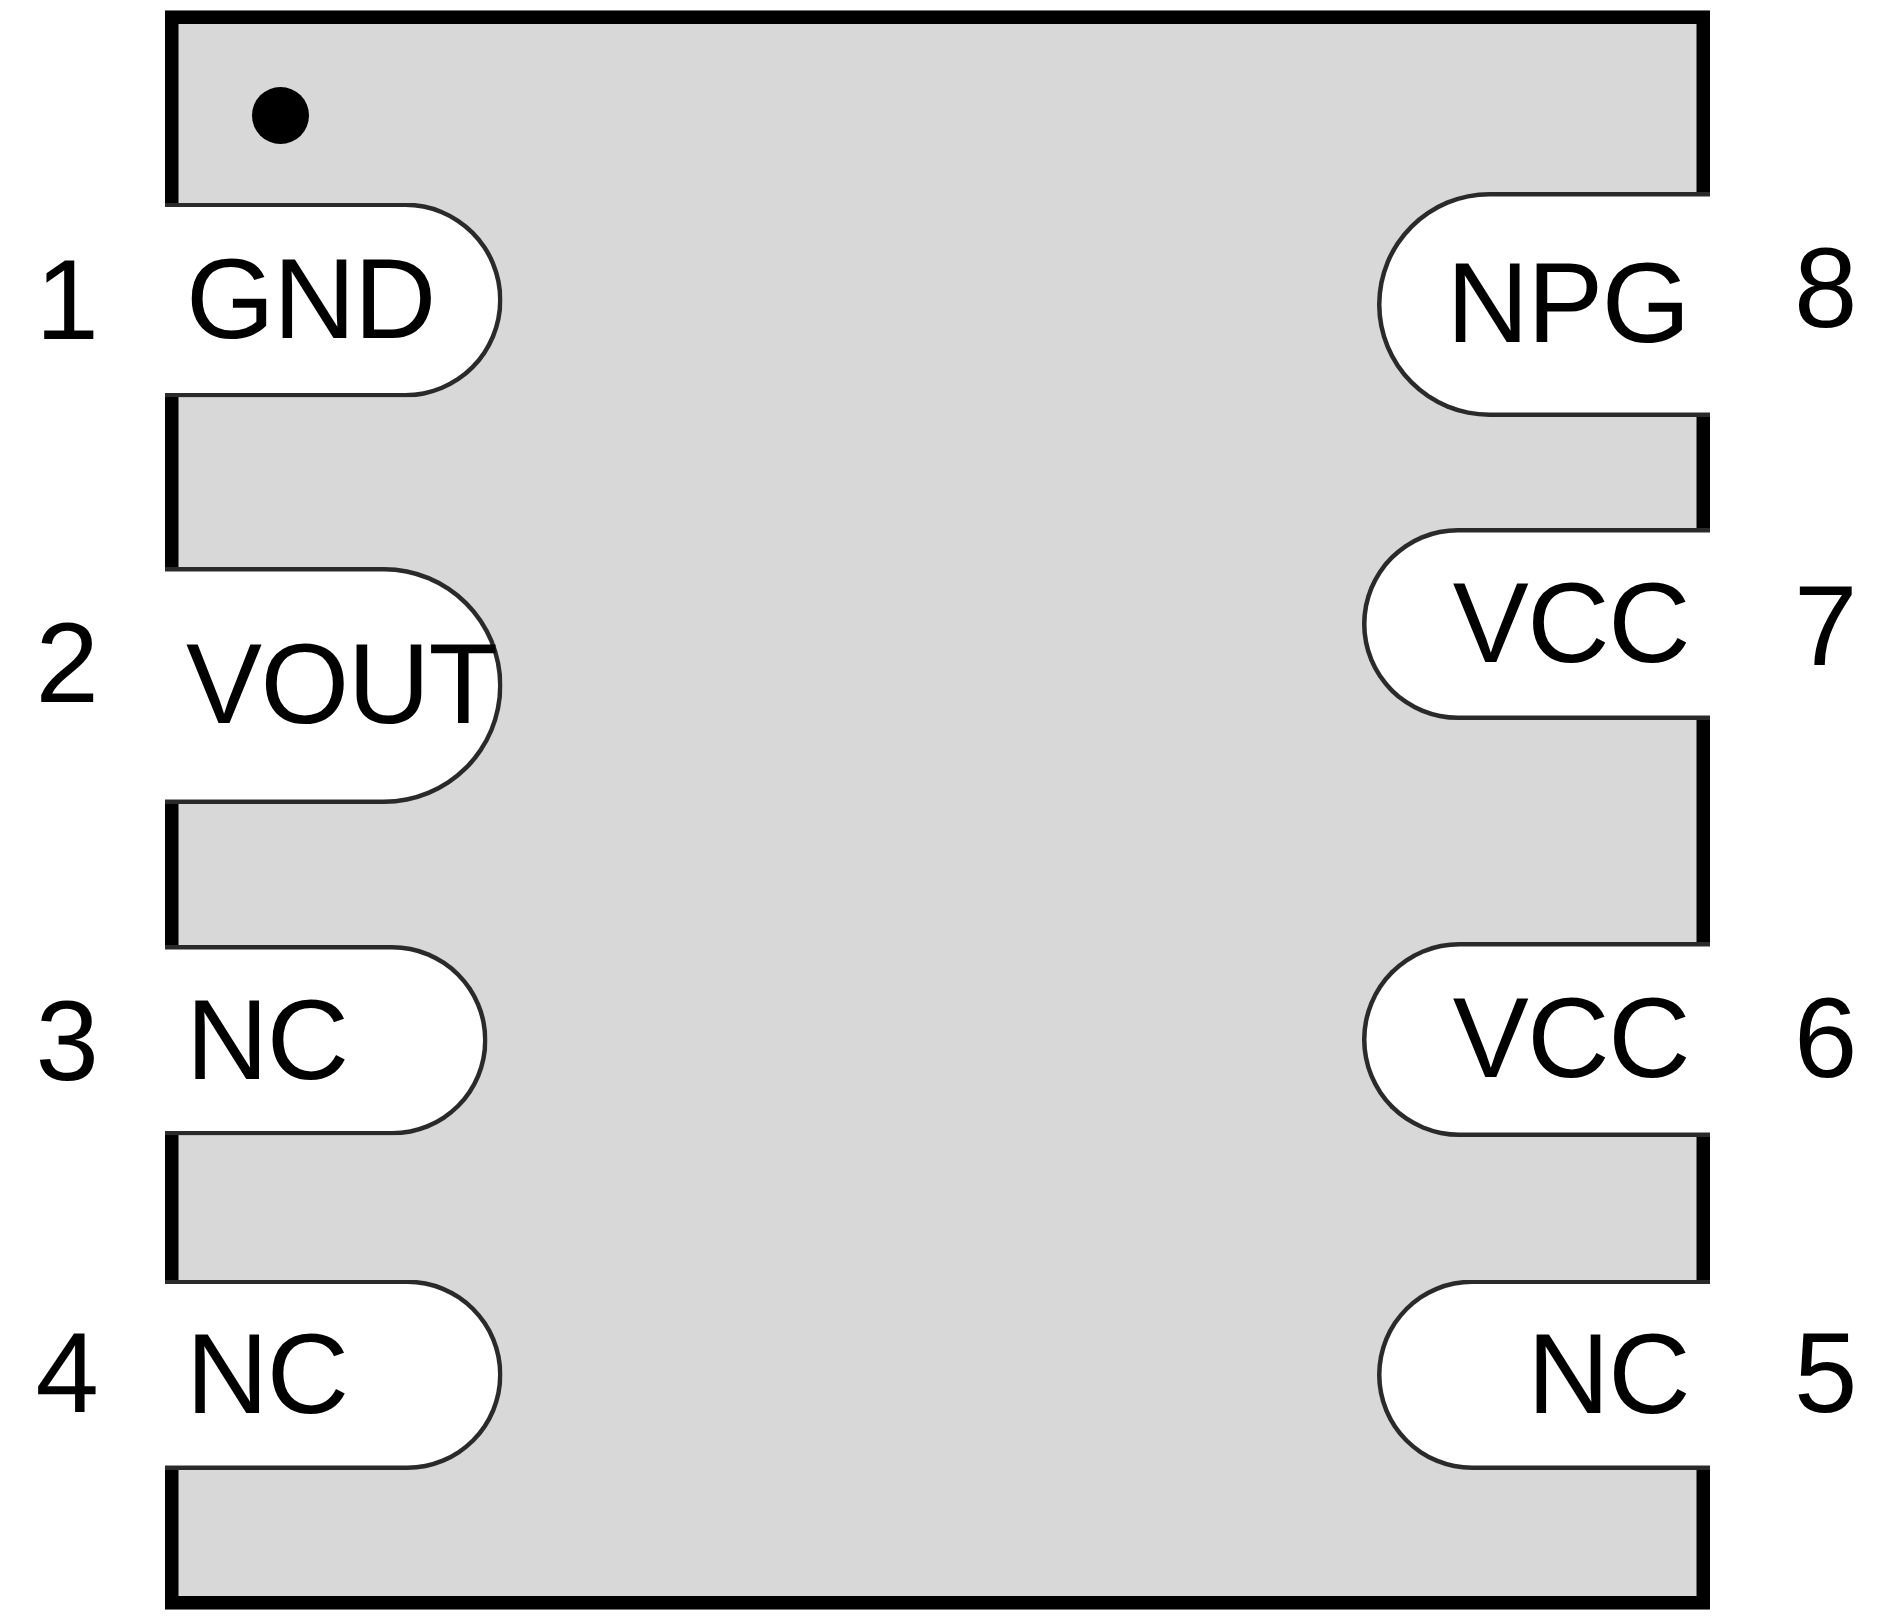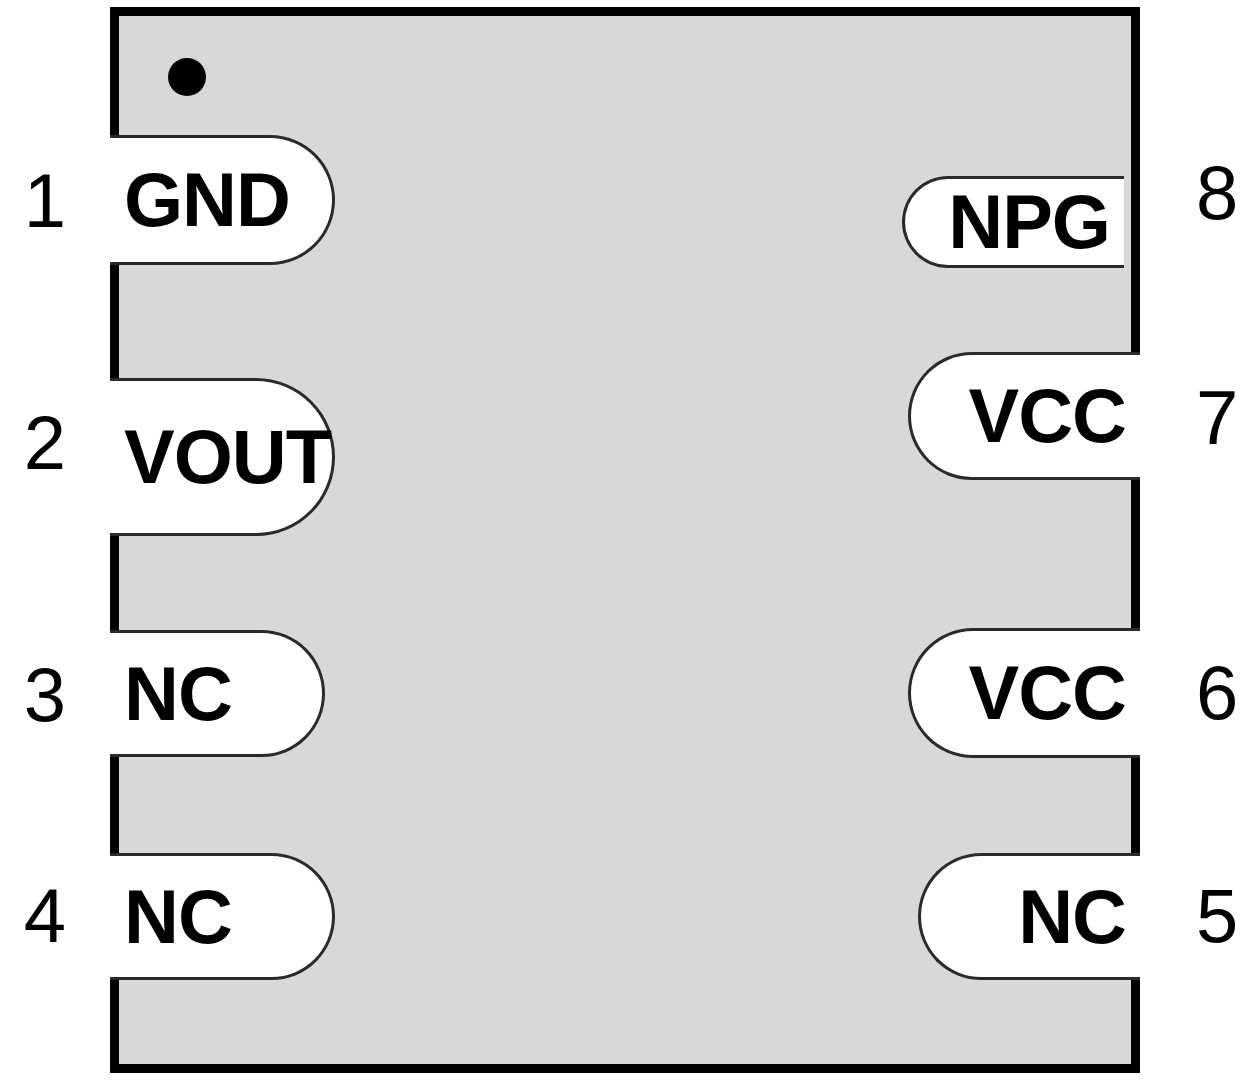--- a/index.html
+++ b/index.html
@@ -65,21 +65,20 @@
     border-right: none;
     justify-content: flex-end;
     padding-right: 14px;
   }
   .pad-label {
     font-size: 76px;
     line-height: 1;
     color: #000000;
     letter-spacing: -1px;
     white-space: nowrap;
-    font-weight: bold;
   }
 
   
   .pin-num {
     position: absolute;
     font-size: 76px;
     line-height: 1;
     color: #000000;
     white-space: nowrap;
   }
@@ -109,21 +108,21 @@
   <div class="pad left" style="top:378px;height:158px;width:225px;">
     <span class="pad-label">VOUT</span>
   </div>
   <div class="pad left" style="top:630px;height:127px;width:215px;">
     <span class="pad-label">NC</span>
   </div>
   <div class="pad left" style="top:853px;height:127px;width:225px;">
     <span class="pad-label">NC</span>
   </div>
 
-  <div class="pad right" style="top:128px;height:92px;right:132px;width:222px;margin-top:48px;">
+  <div class="pad right" style="top:128px;height:150px;right:116px;width:222px;">
     <span class="pad-label">NPG</span>
   </div>
   <div class="pad right" style="top:352px;height:128px;right:116px;width:232px;">
     <span class="pad-label">VCC</span>
   </div>
   <div class="pad right" style="top:628px;height:130px;right:116px;width:232px;">
     <span class="pad-label">VCC</span>
   </div>
   <div class="pad right" style="top:853px;height:127px;right:116px;width:222px;">
     <span class="pad-label">NC</span>

